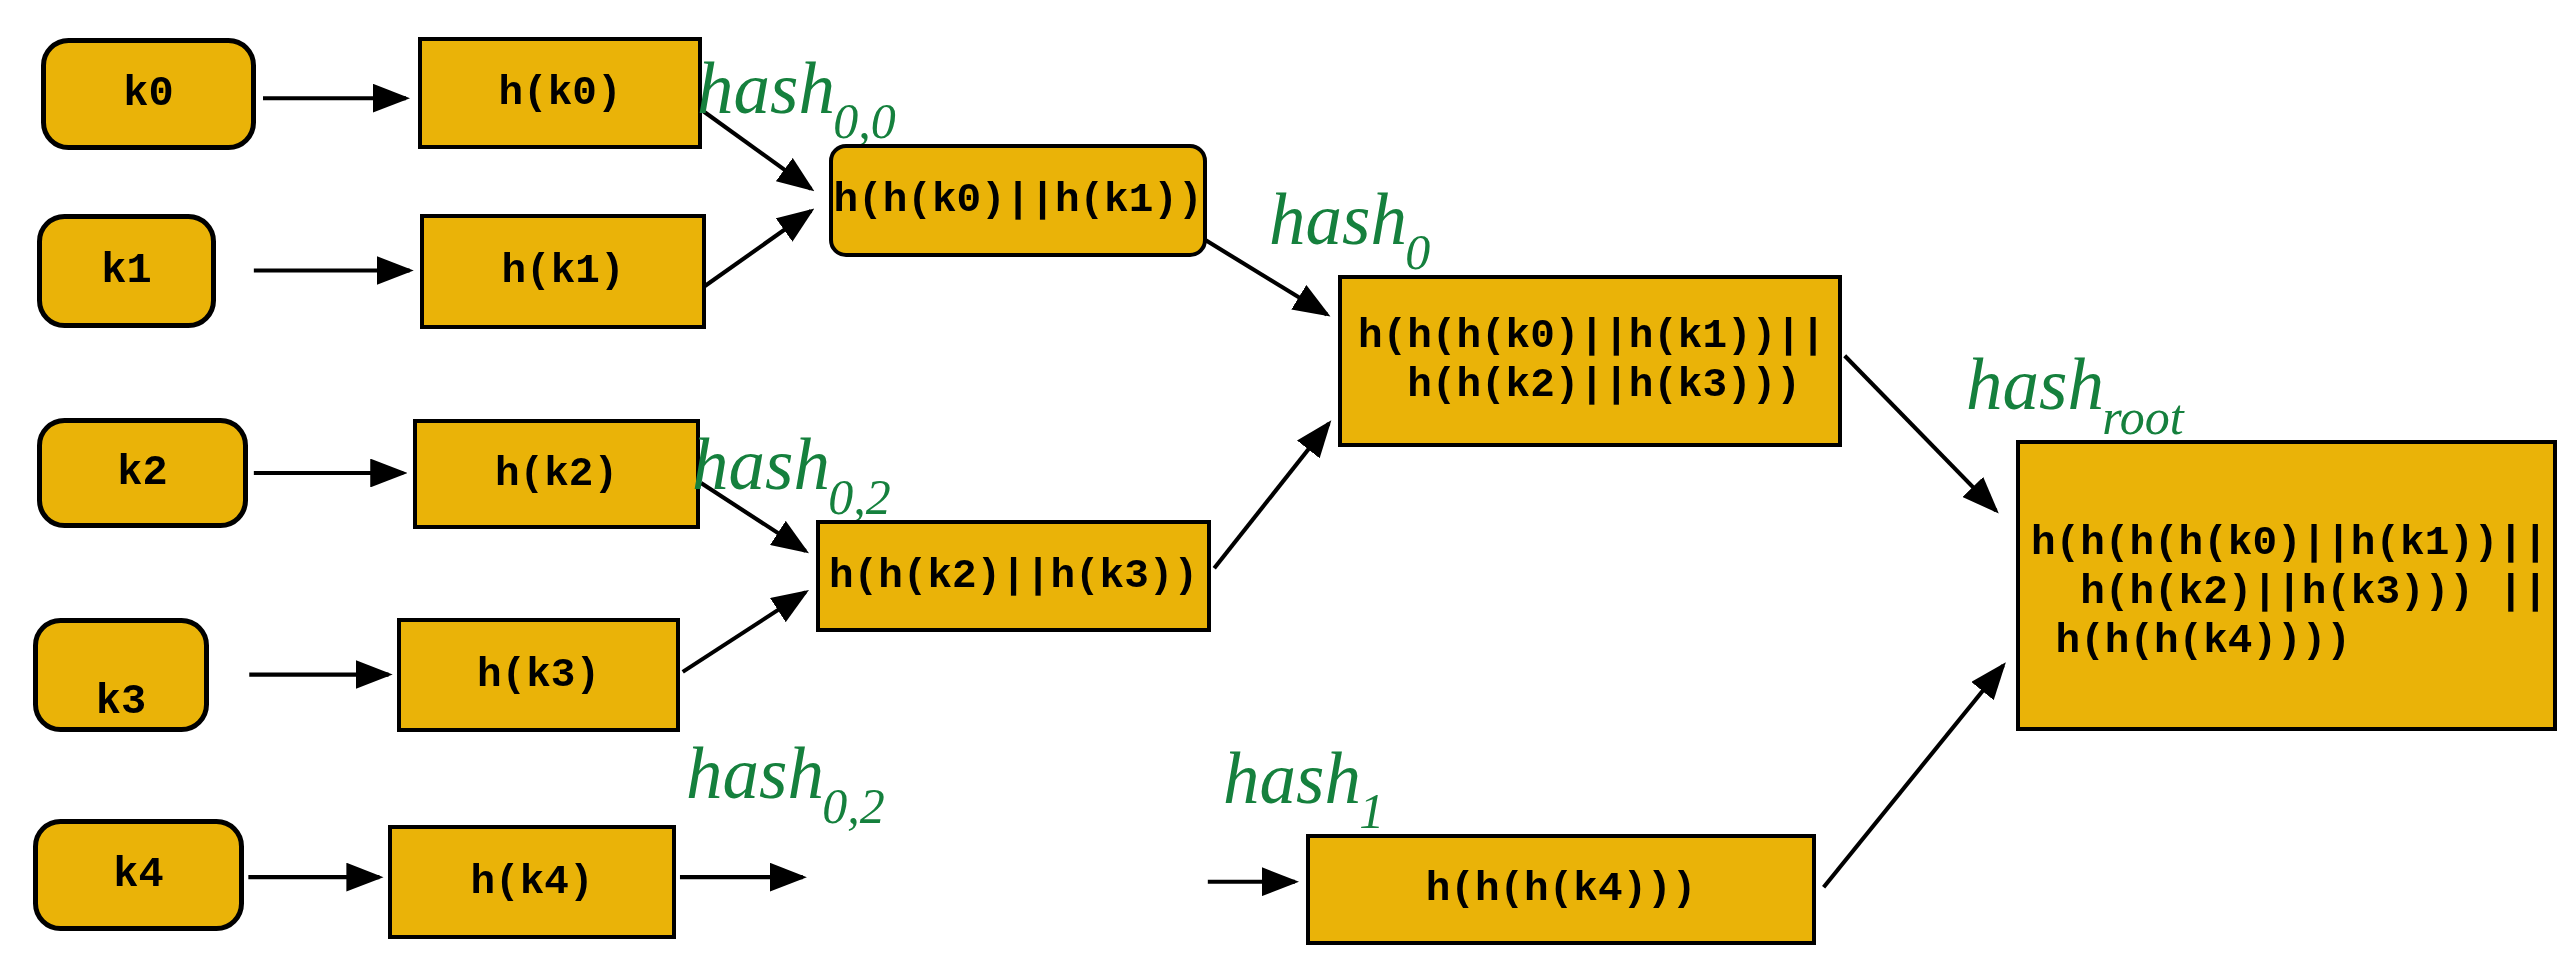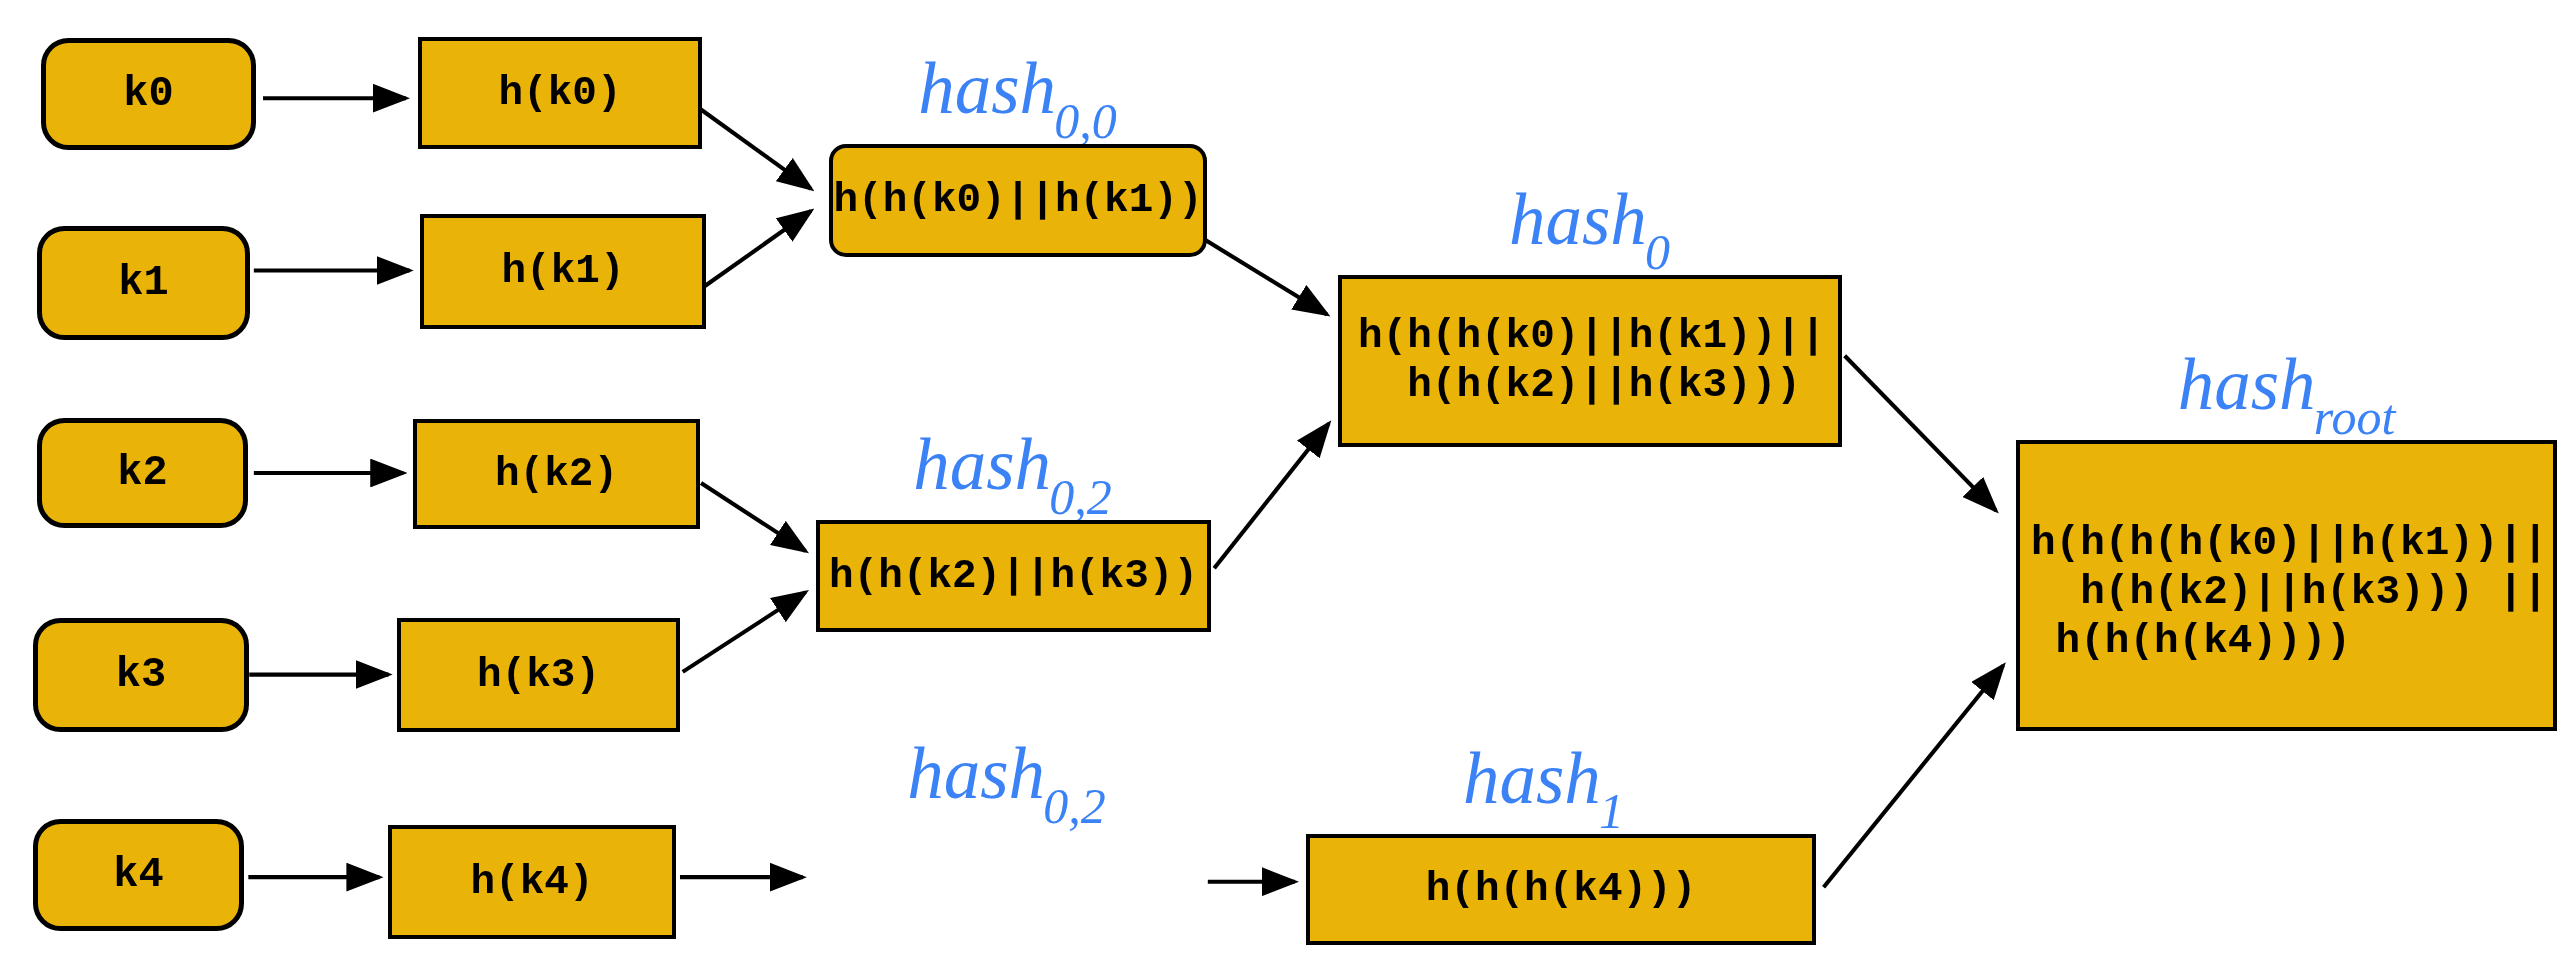--- a/index.html
+++ b/index.html
@@ -5,28 +5,28 @@
   html,body{margin:0;padding:0;background:#ffffff;}
   .canvas{position:relative;width:2576px;height:968px;background:#ffffff;overflow:hidden;
           font-family:"Liberation Mono","DejaVu Sans Mono",monospace;}
   .arrows{position:absolute;left:0;top:0;width:2576px;height:968px;pointer-events:none;}
   .node{position:absolute;box-sizing:border-box;border:4.6px solid #000;background:#eab308;
         display:flex;align-items:center;justify-content:center;}
   .leaf{border-width:5.5px;border-radius:27.5px;}
   .node pre{margin:0;font:bold 41px/49px "Liberation Mono","DejaVu Sans Mono",monospace;color:#000;}
   .leaf pre{font-size:42px;}
   .pre-left{justify-content:flex-start;}
-  .label{position:absolute;width:641px;text-align:center;color:#3b82f6;
+  .label{position:absolute;width:641px;text-align:left;color:#15803d;
          font:italic 73px/1 "Liberation Serif","DejaVu Serif",serif;white-space:nowrap;}
   .label sub{font-size:50px;line-height:1;position:relative;top:9.2px;margin-left:-1.8px;font-style:italic;}
   
   .n-k0{left:41px;top:38px;width:215px;height:112px;}
-  .n-k1{left:37px;top:226px;width:213px;height:114px;}
+  .n-k1{left:37px;top:214px;width:179px;height:114px;}
   .n-k2{left:37px;top:418px;width:211px;height:110px;}
-  .n-k3{left:33px;top:618px;width:216px;height:114px;}
+  .n-k3{left:33px;top:618px;width:176px;height:114px;align-items:flex-end;}
   .n-k4{left:33px;top:819px;width:211px;height:112px;}
   
   .n-hk0{left:418px;top:37px;width:284px;height:112px;}
   .n-hk1{left:420px;top:214px;width:286px;height:115px;}
   .n-hk2{left:413px;top:419px;width:287px;height:110px;}
   .n-hk3{left:397px;top:618px;width:283px;height:114px;}
   .n-hk4{left:388px;top:825px;width:288px;height:114px;}
   
   .n-h00{left:829px;top:144px;width:378px;height:113px;border-radius:17px;}
   .n-h01{left:816px;top:520px;width:395px;height:112px;}

